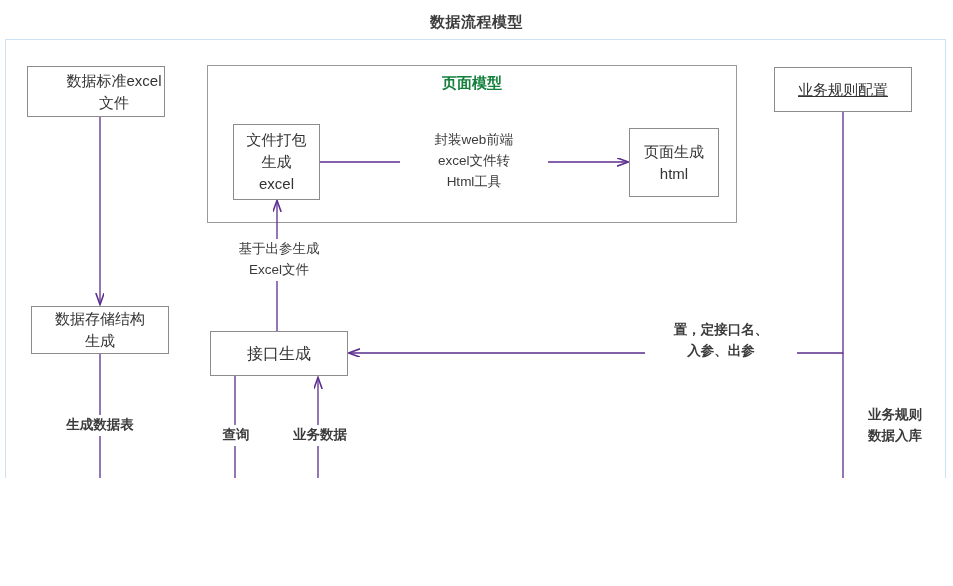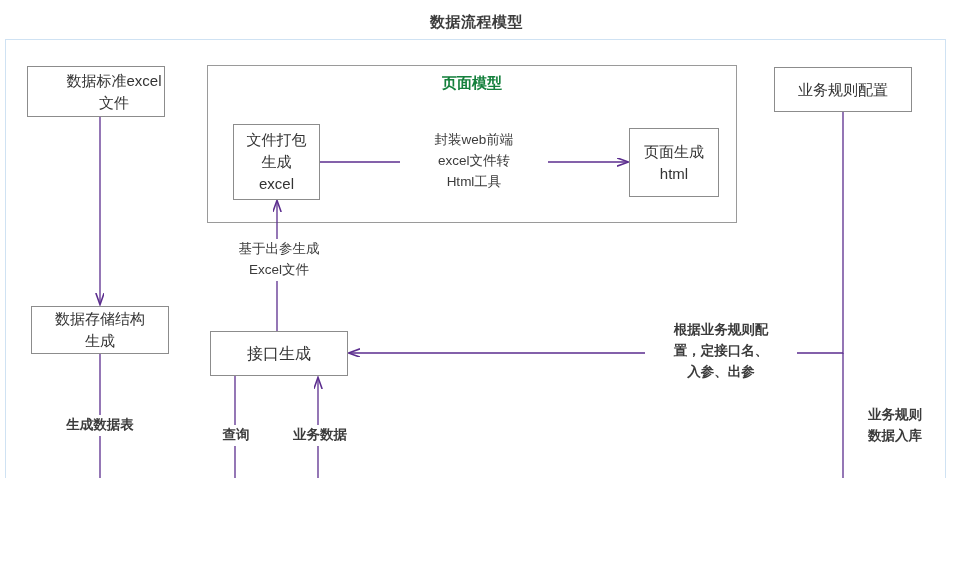--- a/index.html
+++ b/index.html
@@ -141,21 +141,21 @@
 
   <div class="node" style="left:629px; top:128px; width:90px; height:69px;">
     <span class="ln">页面生成</span>
     <span class="ln">html</span>
   </div>
 
   <div class="node" style="left:210px; top:331px; width:138px; height:45px; font-size:16px;">
     <span class="ln">接口生成</span>
   </div>
 
-  <div class="node" style="left:774px; top:67px; width:138px; height:45px;">
+  <div class="node" style="left:774px; top:67px; width:138px; height:45px;text-decoration:underline;">
     <span class="ln">业务规则配置</span>
   </div>
 
   <div class="node" style="left:30px; top:496px; width:892px; height:55px; font-size:16px; font-weight:bold; color:#3d3d3d;">
     <span class="ln">数据库</span>
   </div>
 
 
   <div class="edge-label bold" style="left:30px; top:415px; width:140px;">
     <span class="ln">生成数据表</span>
@@ -174,21 +174,20 @@
 
   <div class="edge-label bold" style="left:205px; top:425px; width:62px;">
     <span class="ln">查询</span>
   </div>
 
   <div class="edge-label bold" style="left:277px; top:425px; width:86px;">
     <span class="ln">业务数据</span>
   </div>
 
   <div class="edge-label bold" style="left:645px; top:320px; width:152px;">
-    <span class="ln">根据业务规则配</span>
     <span class="ln">置，定接口名、</span>
     <span class="ln">入参、出参</span>
   </div>
 
   <div class="edge-label bold" style="left:855px; top:405px; width:80px;">
     <span class="ln">业务规则</span>
     <span class="ln">数据入库</span>
   </div>
 
 </div>

